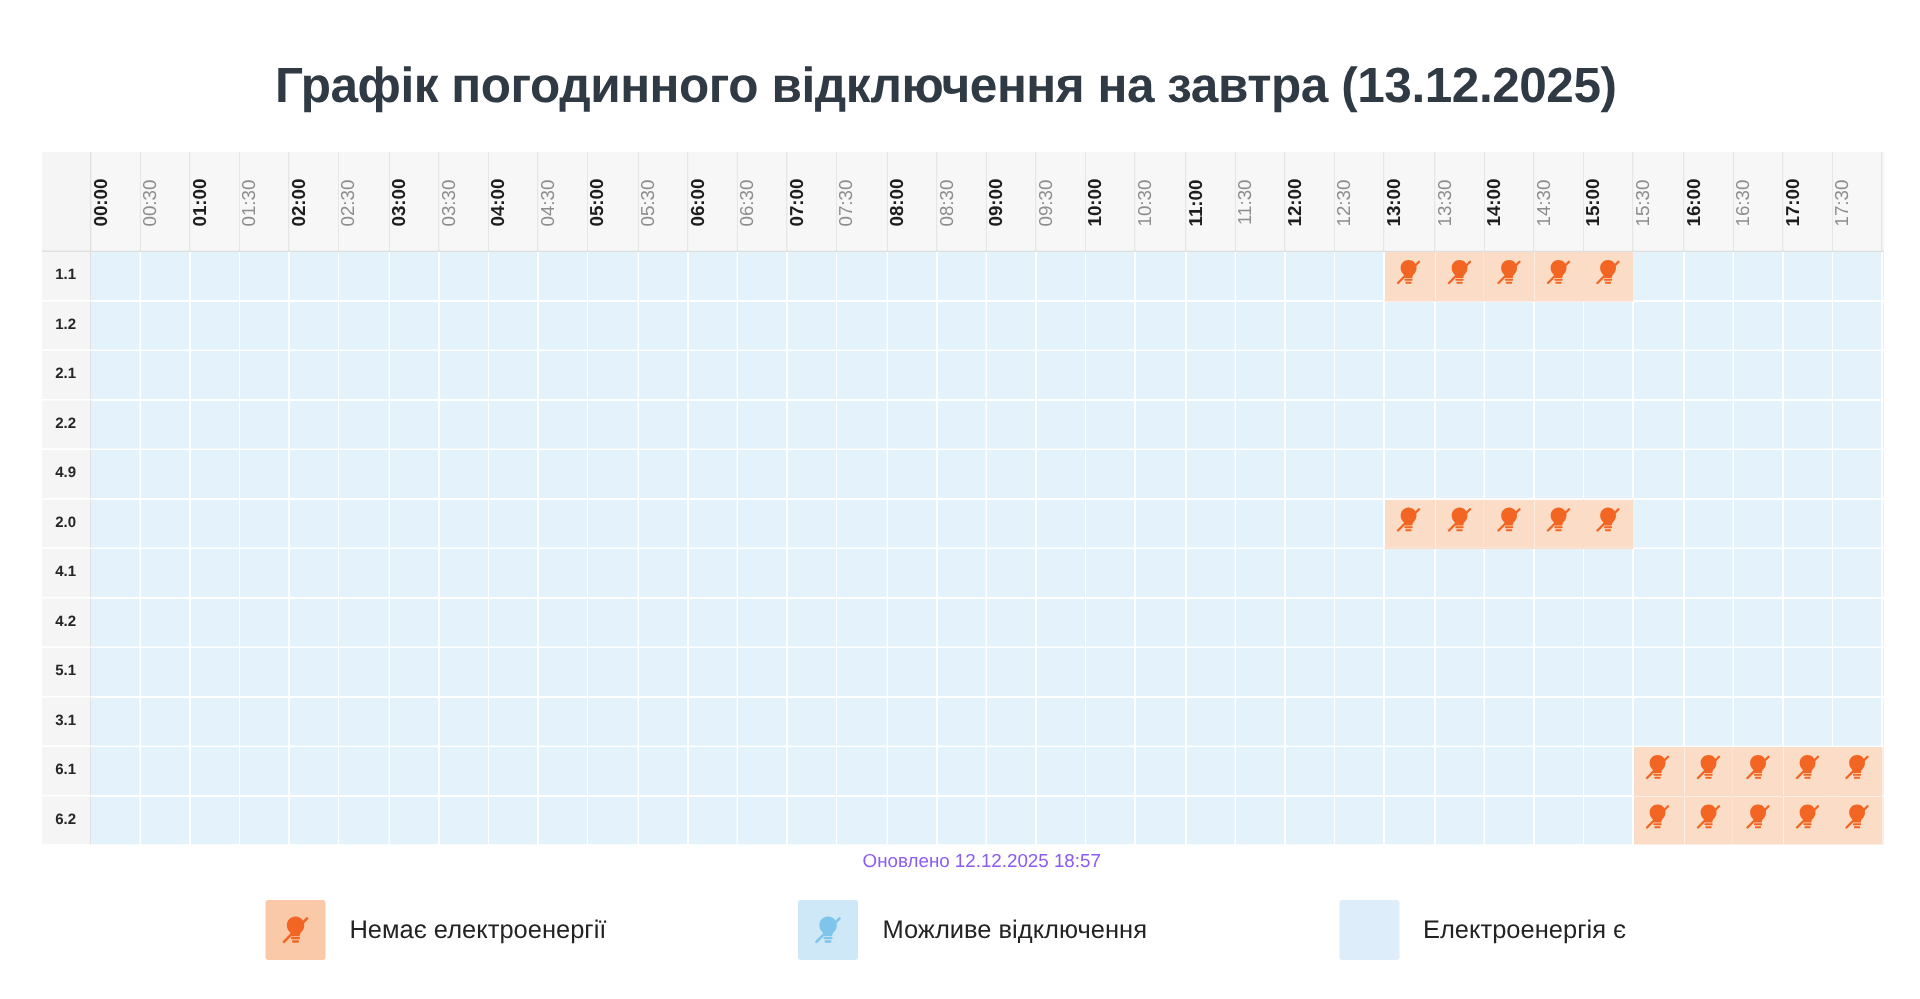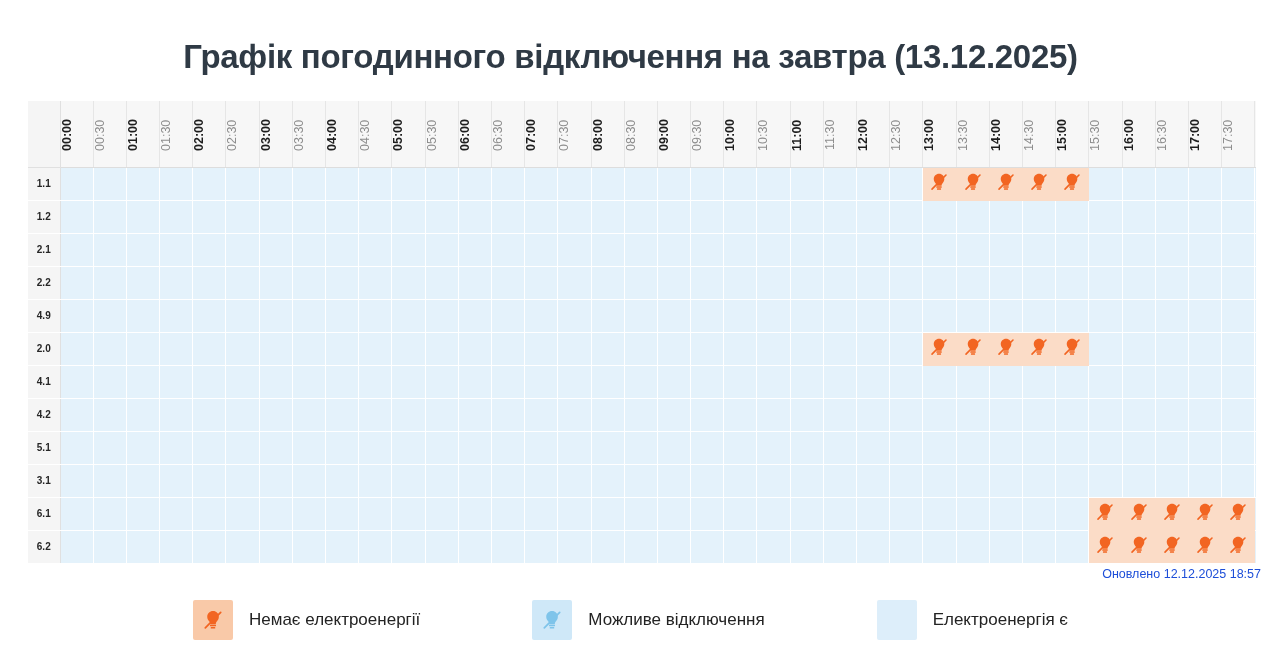--- a/index.html
+++ b/index.html
@@ -106,34 +106,34 @@
     position: absolute;
     left: 28px; top: 544px;
     width: 1228px; height: 11px;
     background: transparent;
   }
 
   
   .updated {
     position: absolute;
     left: 0; right: 0; top: 567px;
-    text-align: right;
+    text-align: center;
     font-size: 12.5px;
-    color: #1d4ed8;
+    color: #8b5cf6;
     padding-left: 48px;
   }
 
   
   .legend {
     position: absolute;
     left: 0; right: 0; top: 600px;
     display: flex;
     justify-content: center;
     align-items: center;
-    gap: 0px;
+    gap: 16px;
   }
   .legend-item { display: flex; align-items: center; }
   .legend-item + .legend-item { margin-left: 112px; }
   .swatch {
     width: 40px; height: 40px;
     border-radius: 2px;
     display: flex; align-items: center; justify-content: center;
     flex: 0 0 auto;
   }
   .swatch.off  { background: #f9c9a8; }

